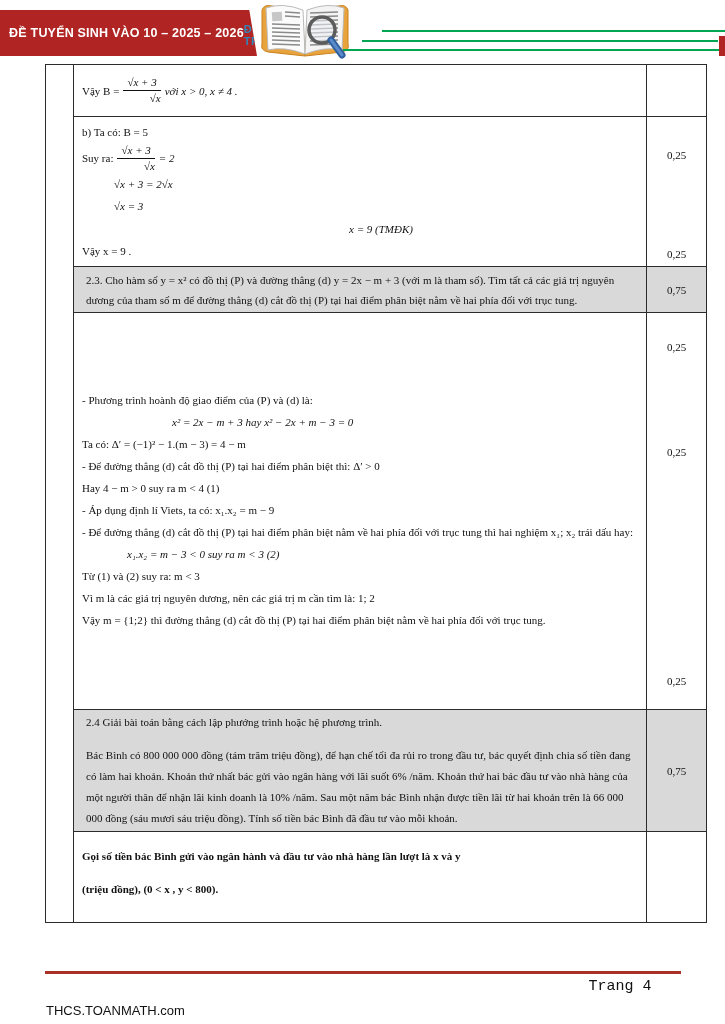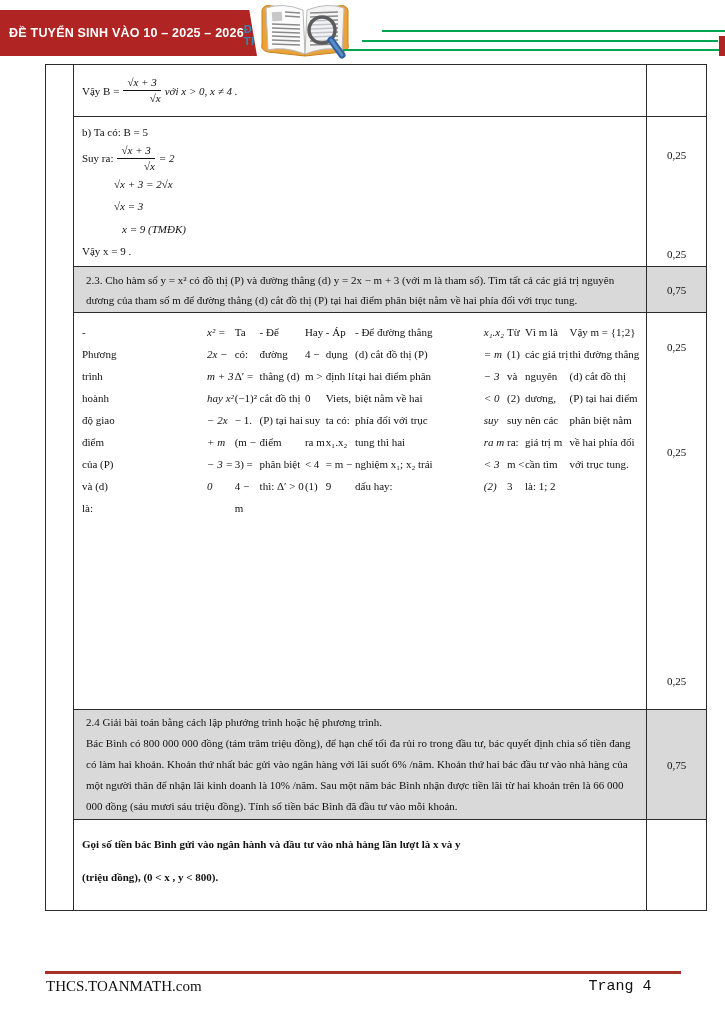--- a/index.html
+++ b/index.html
@@ -57,34 +57,34 @@
   .frac .num { display: block; border-bottom: 1px solid #111; padding: 0 4px 1px; }
   .frac .den { display: block; padding-top: 1px; }
 
   .flexline { display: flex; align-items: center; }
   .eq { font-style: italic; }
 
   .r1cell { height: 47px; display: flex; align-items: center; }
   .r2cell { height: 145px; display: flex; flex-direction: column; justify-content: space-between; padding: 3px 0 2px; }
   .r2cell .ln { line-height: 21px; }
   .r3text { line-height: 20px; padding-top: 1px; }
-  .r4cell { height: 392px; display: flex; flex-direction: row; justify-content: space-between; padding: 6px 0 8px; }
+  .r4cell { height: 392px; display: flex; flex-direction: column; justify-content: center; padding: 6px 0 8px; }
   .r4cell .ln { line-height: 22px; }
   .ind-eq2 { padding-left: 90px; }
   .ind-eq8 { padding-left: 45px; }
   .ind-a { padding-left: 32px; }
-  .ind-b { padding-left: 40px; }
+  .ind-b { padding-left: 40px; text-align: center; }
   .r5title { line-height: 21px; }
-  .r5body { line-height: 21px; }
+  .r5body { line-height: 21px; margin-top: 12px; }
   .r6cell { height: 86px; padding-top: 6px; }
   .r6cell .ln { line-height: 33px; font-weight: bold; }
 
   
   .footer-rule { position: absolute; left: 45px; top: 971px; width: 636px; height: 2.5px; background: #a93226; }
-  .footer-site { position: absolute; left: 46px; top: 978px; font-size: 15px; font-family: Liberation Serif, serif; }
+  .footer-site { position: absolute; left: 46px; top: 1003px; font-size: 13px; font-family: Liberation Sans, sans-serif; }
   .footer-page { position: absolute; left: 560px; top: 978px; width: 120px; text-align: center; font-size: 15px; font-family: Liberation Mono, monospace; }
 </style>
 </head>
 <body>
 
 <div class="page">
 
   <div class="banner">
     <div class="banner-title">ĐỀ TUYỂN SINH VÀO 10 – 2025 – 2026</div>
     <div class="banner-subtitle">ĐẠI TRÀ</div>

